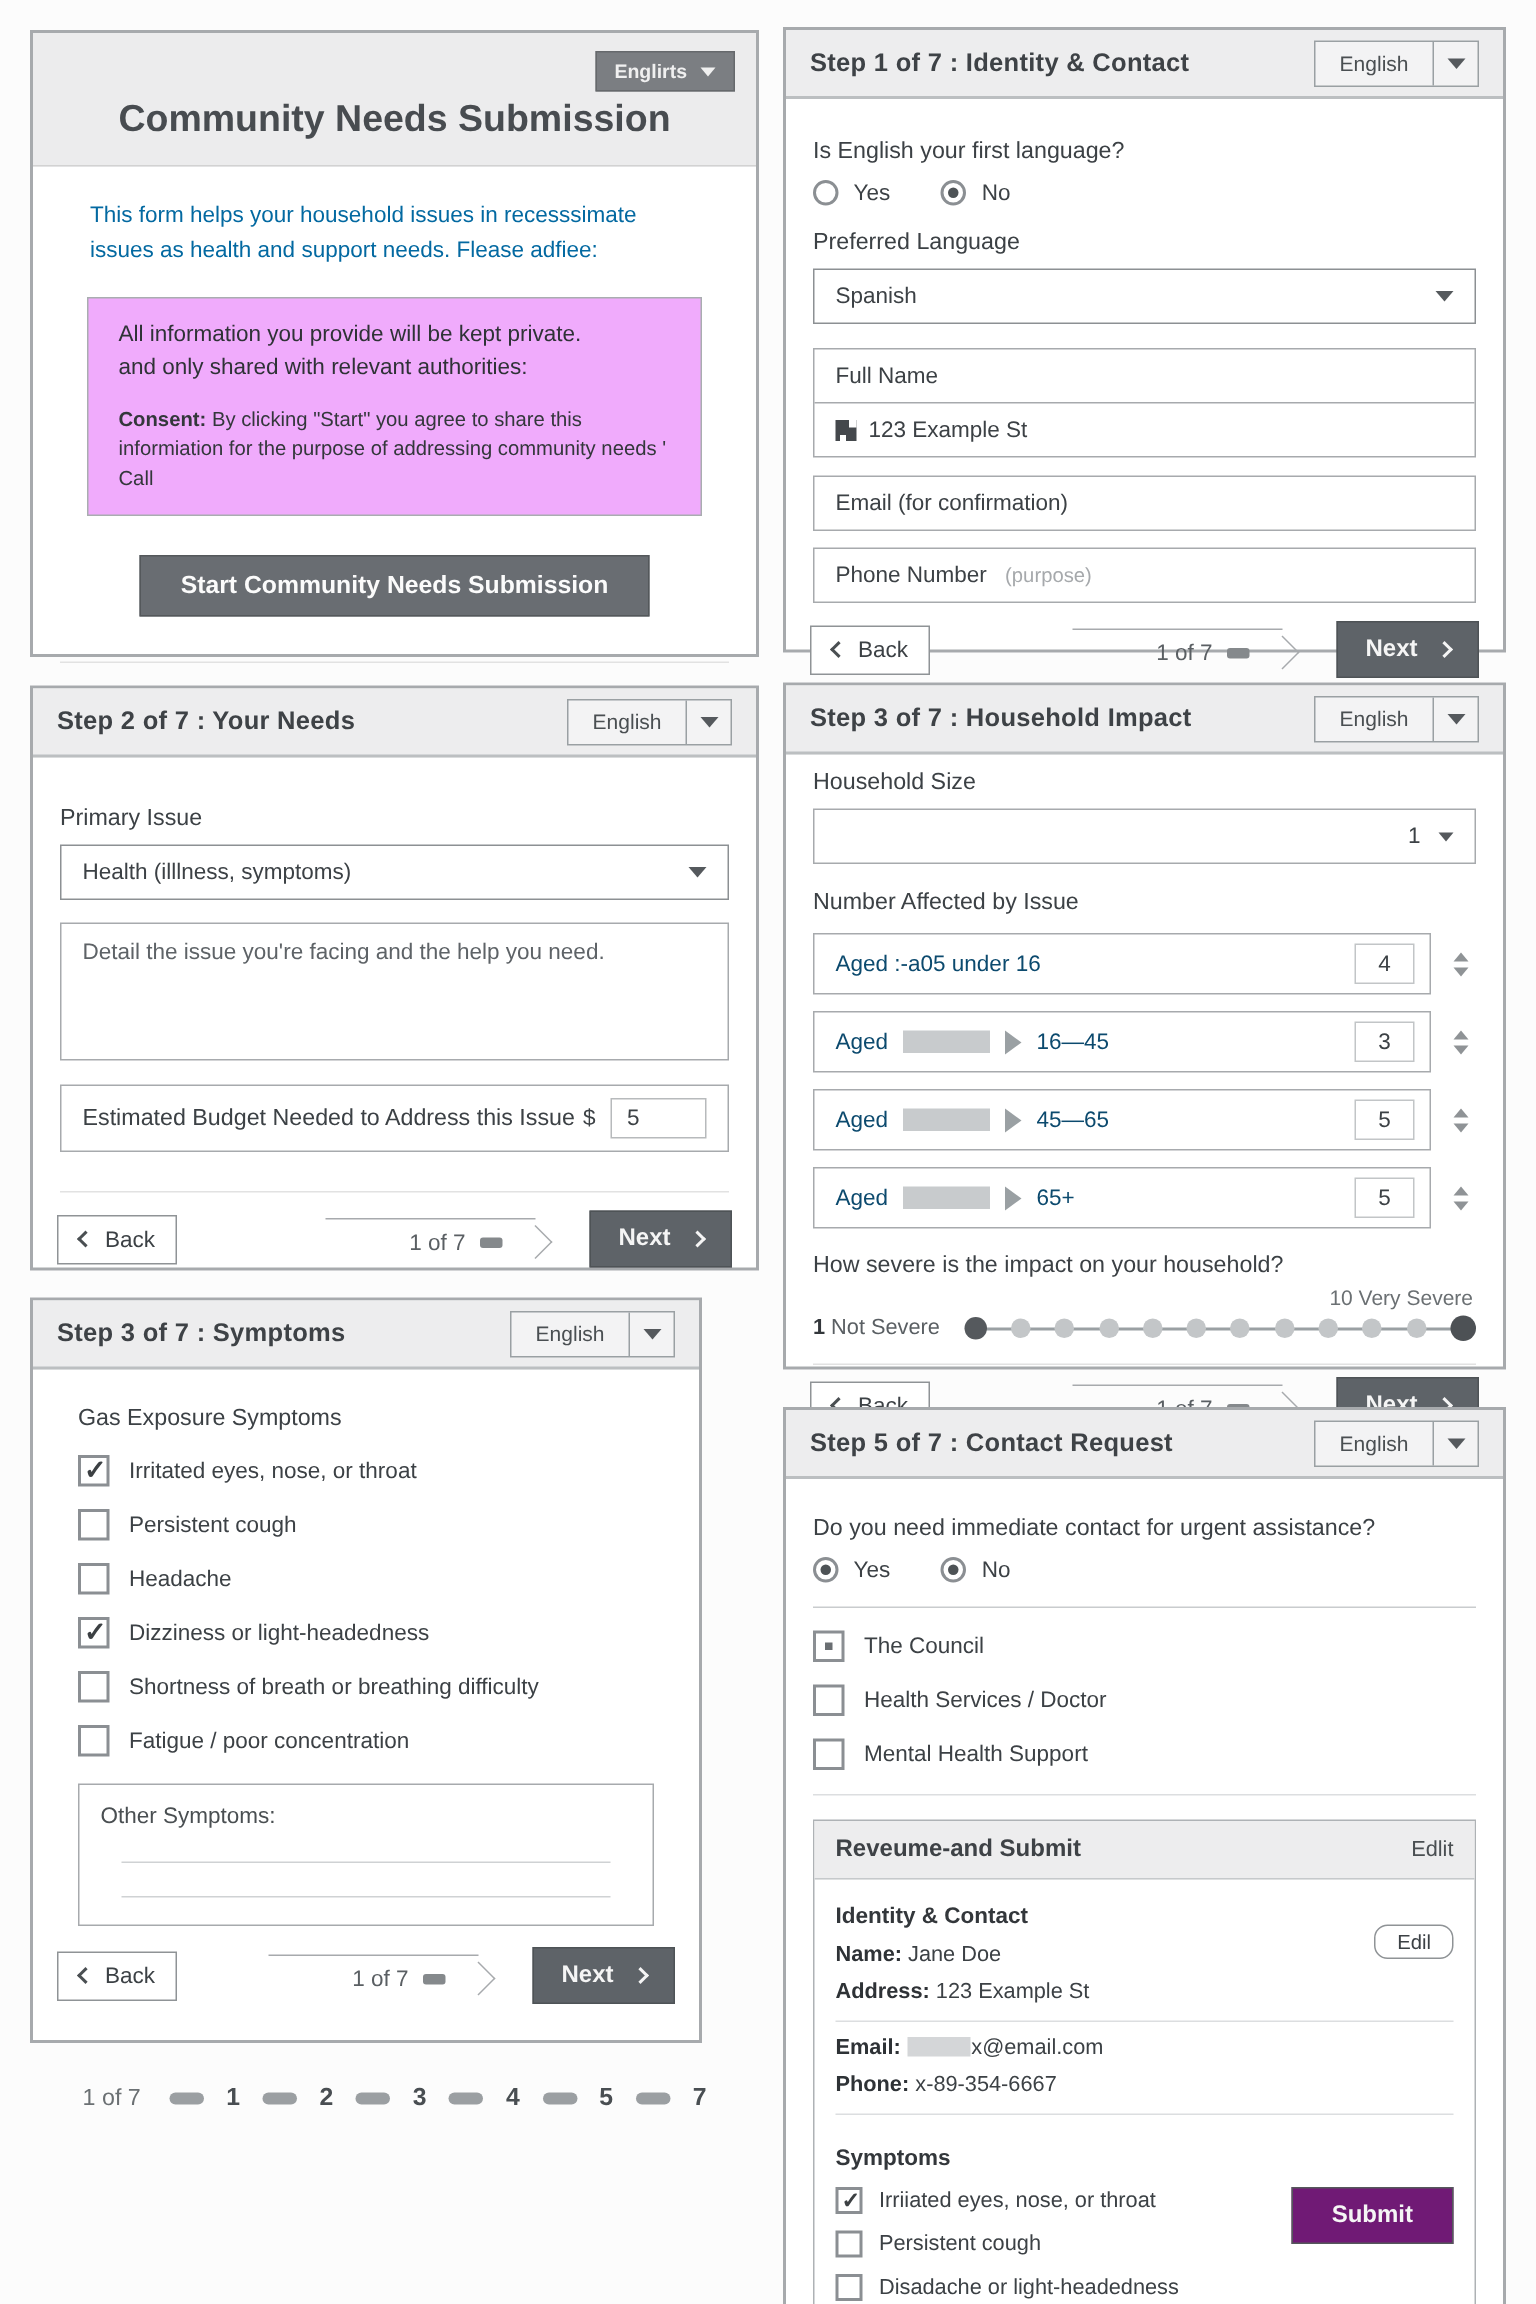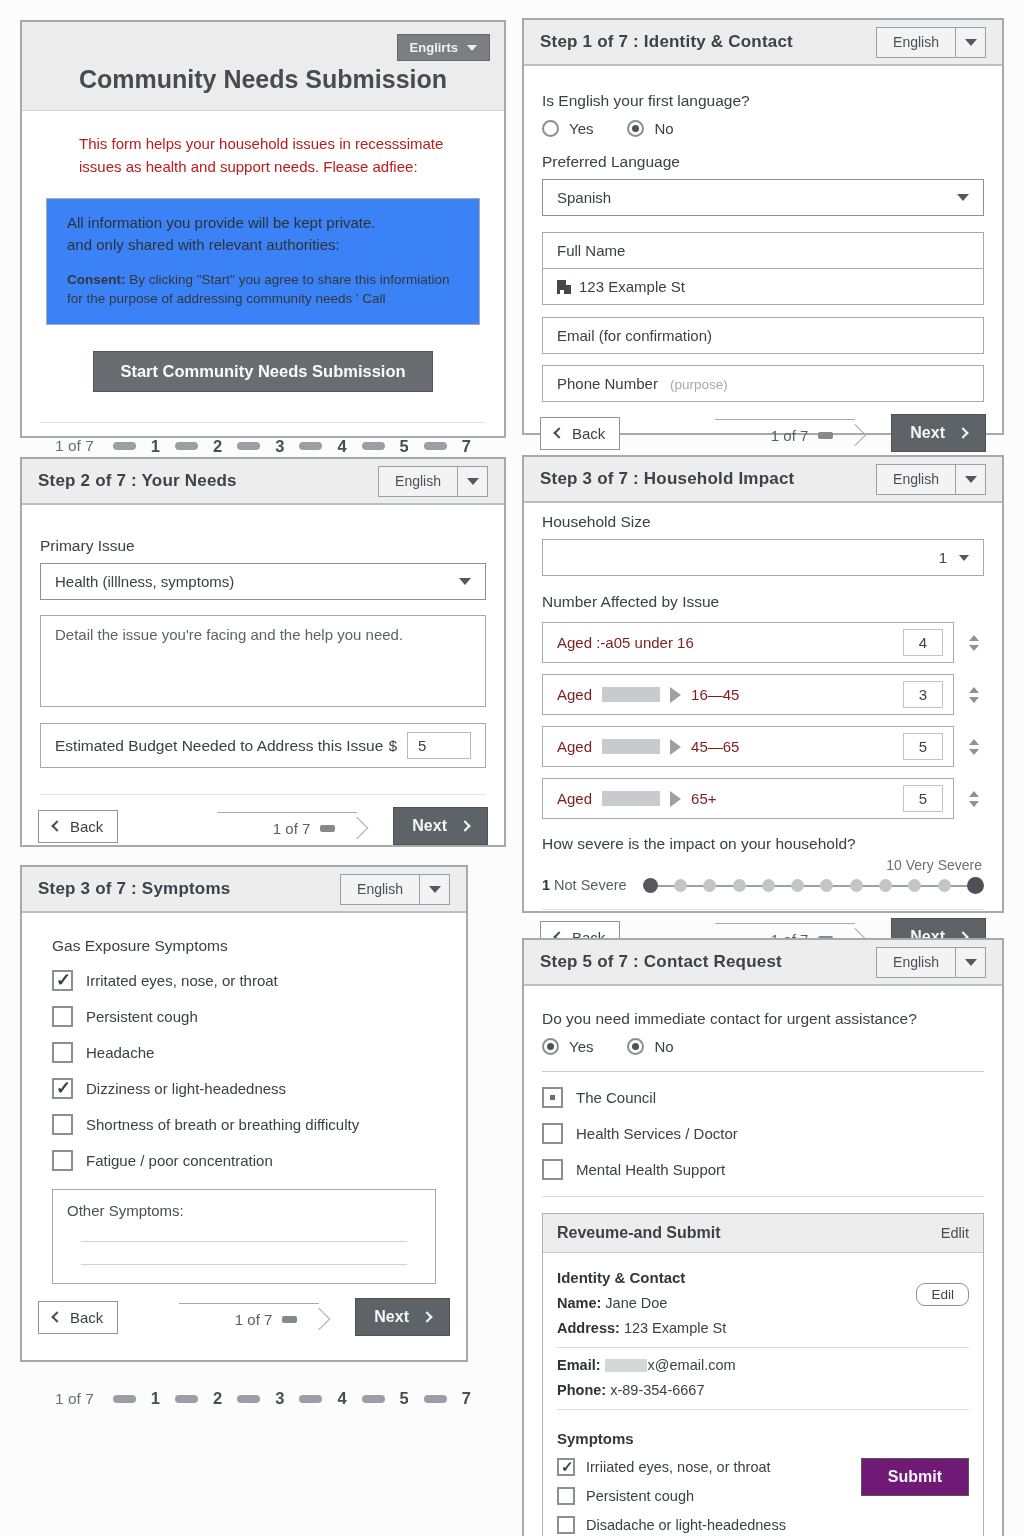--- a/index.html
+++ b/index.html
@@ -55,22 +55,22 @@
   .dash-pill { width:15px; height:7px; background:#85898c; border-radius:2px; }
   .page-chev { width:16px; height:16px; border-top:1.5px solid #a7aaad; border-right:1.5px solid #a7aaad; transform:rotate(45deg); margin-left:4px; }
   .next-btn { background:#5e6368; color:#f5f5f5; font-weight:bold; font-size:16px; padding:9px 18px;
     display:inline-flex; align-items:center; gap:14px; border:1px solid #4e5356; cursor:pointer; margin-left:10px; }
 
   
   .intro-header { background:#ececed; padding:12px 14px 16px; border-bottom:1px solid #d2d2d2; }
   .intro-lang-btn { margin-left:auto; width:max-content; background:#7b7e82; color:#f0f0f0; font-weight:bold; font-size:13px;
     padding:5px 12px; display:flex; gap:9px; align-items:center; border:1px solid #66696c; cursor:pointer; }
   .intro-title { font-size:25px; font-weight:bold; color:#484c50; text-align:center; margin-top:4px; }
-  .intro-desc { padding: 22px 57px 0; font-size:15px; color:#b91c1c; line-height:1.5; }
-  .privacy-box { margin:20px 24px 0; border:1.5px solid #a9adb0; background:#3b82f6; padding:13px 20px 15px; }
+  .intro-desc { padding: 22px 38px 0; font-size:15px; color:#0369a1; line-height:1.5; }
+  .privacy-box { margin:20px 36px 0; border:1.5px solid #a9adb0; background:#f0abfc; padding:13px 20px 15px; }
   .privacy-line { font-size:15px; color:#2e3236; line-height:1.45; }
   .consent { margin-top:14px; font-size:13.5px; color:#33373b; line-height:1.45; }
   .start-btn { display:block; margin:26px auto 0; background:#696d72; color:#fbfbfb; font-weight:bold;
     font-size:16.5px; padding:10px 26px; border:1px solid #54585b; cursor:pointer; }
   .intro-divider { margin:30px 18px 0; border-top:1px solid #e2e2e2; }
 
   .progress-row { display:flex; align-items:center; justify-content:center; gap:15px; margin-top:14px; }
   .progress-label { font-size:15.5px; color:#6b7073; margin-right:4px; }
   .progress-pill { width:23px; height:8px; background:#9b9fa2; border-radius:4px; }
   .progress-num { font-size:16.5px; font-weight:bold; color:#494e52; }
@@ -83,21 +83,21 @@
   .budget-right { display:flex; align-items:center; gap:10px; }
   .currency { font-size:15px; color:#3c4145; }
   .mini-input { border:1.5px solid #b7babc; width:64px; padding:4px 10px; font-size:15px; color:#3c4145; }
   .soft-divider { border-top:1px solid #e2e2e2; margin:18px 18px 0; }
 
   
   .hh-select { display:flex; align-items:center; justify-content:flex-end; gap:12px;
     border:1.5px solid #a7aaad; padding:9px 14px; font-size:15px; color:#3c4145; cursor:pointer; }
   .aff-row { display:flex; align-items:center; margin-top:11px; gap:10px; }
   .aff-box { flex:1; border:1.5px solid #a7aaad; display:flex; align-items:center; justify-content:space-between; padding:6px 10px 6px 14px; }
-  .aff-left { display:flex; align-items:center; gap:10px; font-size:15px; color:#7f1d1d; }
+  .aff-left { display:flex; align-items:center; gap:10px; font-size:15px; color:#0c4a6e; }
   .aff-bar { width:58px; height:15px; background:#c8cbcd; }
   .tri-right { width:0; height:0; border-top:8px solid transparent; border-bottom:8px solid transparent; border-left:11px solid #9aa0a3; }
   .aff-num { border:1.5px solid #c2c5c7; width:40px; text-align:center; padding:4px 0; font-size:15px; color:#3c4145; }
   .stepper { display:flex; flex-direction:column; gap:4px; align-items:center; width:20px; cursor:pointer; }
   .tri-up { width:0; height:0; border-left:5px solid transparent; border-right:5px solid transparent; border-bottom:6px solid #8f9396; }
   .tri-dn { width:0; height:0; border-left:5px solid transparent; border-right:5px solid transparent; border-top:6px solid #8f9396; }
 
   .sev-max { text-align:right; font-size:14px; color:#6b7073; margin:4px 2px 2px; }
   .sev-row { display:flex; align-items:center; gap:16px; }
   .sev-min { font-size:14.5px; color:#5a5f63; white-space:nowrap; }

